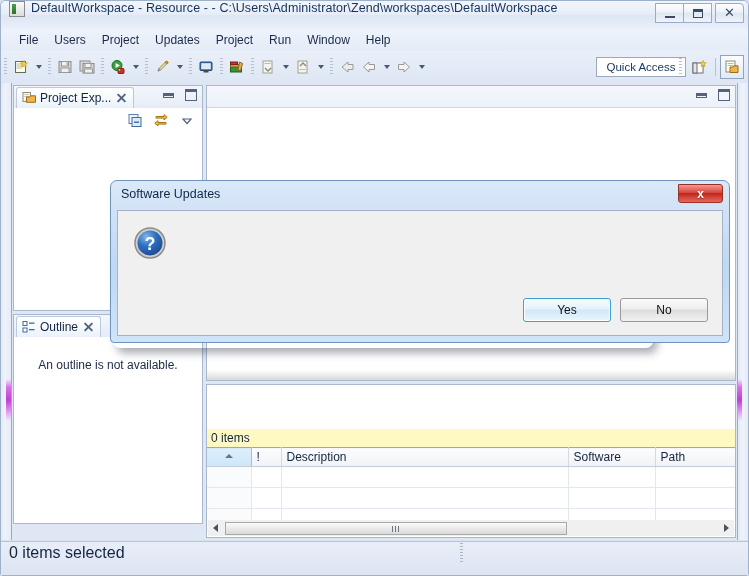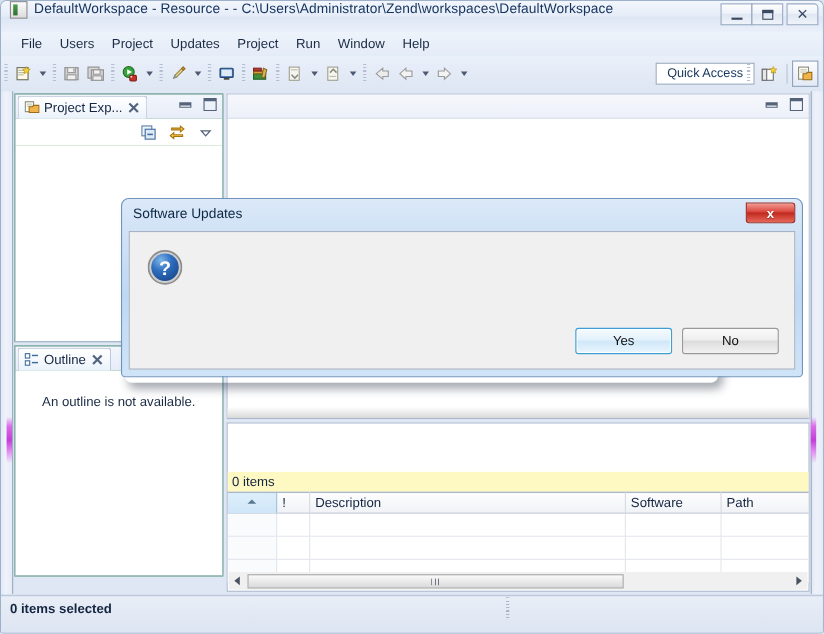--- a/index.html
+++ b/index.html
@@ -491,24 +491,23 @@
     box-sizing: border-box;
   }
   .status-inner {
     position: absolute;
     left: 4px; right: 4px; top: 2px;
     height: 20px;
     display: flex;
     align-items: center;
   }
   .status-text {
-    font-size: 12px;
+    font-size: 16px;
     color: #132540;
     padding-left: 4px;
-    font-weight: bold;
   }
   .status-grip {
     position: absolute;
     left: 455px; top: 0;
     width: 3px; height: 20px;
     background-image: repeating-linear-gradient(to bottom, #aab6c8 0 1px, transparent 1px 3px);
   }
   .status-sep-line {
     position: absolute;
     left: 0; right: 0; top: 0;

